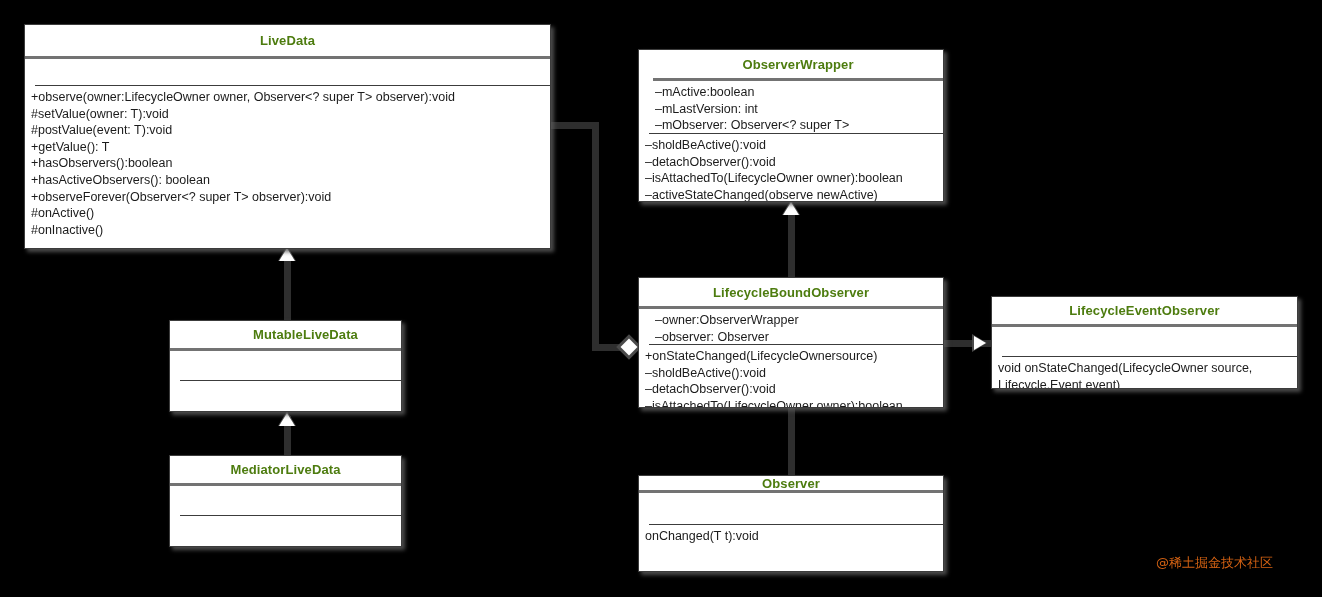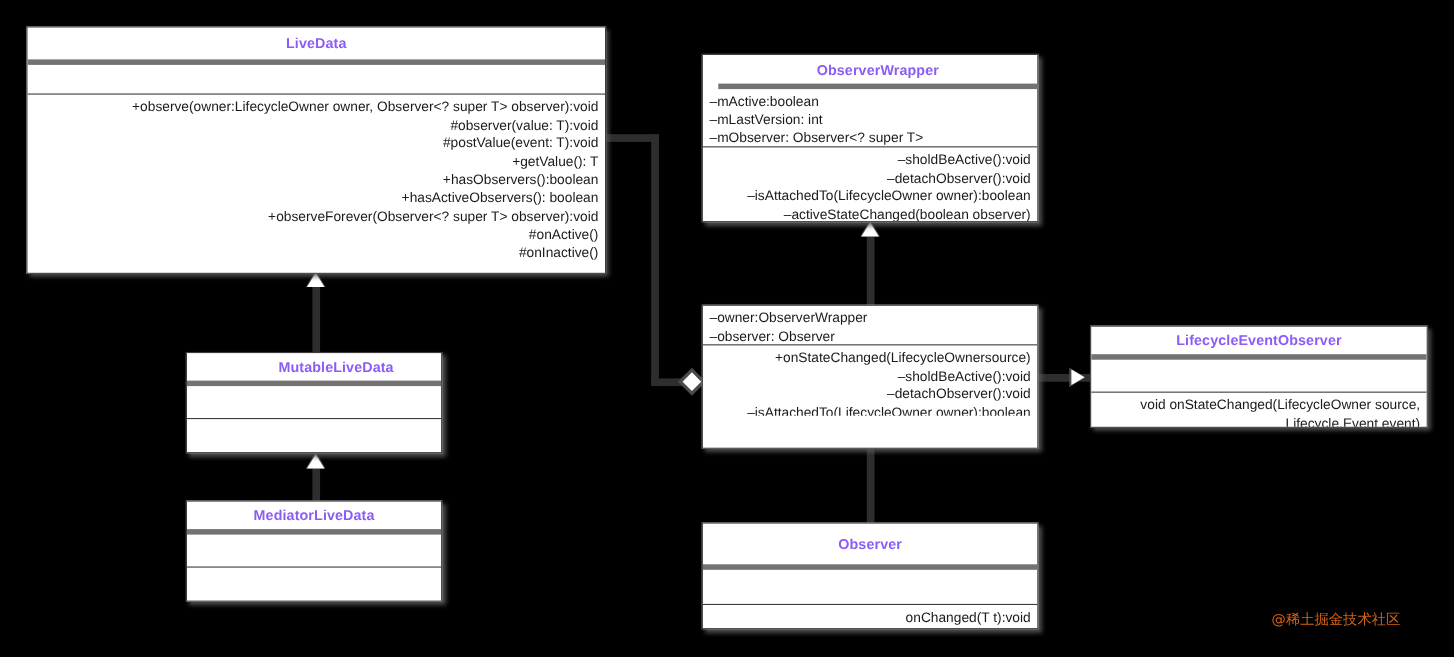--- a/index.html
+++ b/index.html
@@ -21,40 +21,40 @@
     position: absolute;
     background: #ffffff;
     border: 1px solid #3c3c3c;
     box-sizing: border-box;
     box-shadow: 3px 3px 4px rgba(90,90,90,0.85);
     overflow: hidden;
   }
   .uml-title {
     text-align: left;
     font-size: 13px;
-    color: #8b5cf6;
+    color: #4d7c0f;
     font-weight: bold;
-    border-bottom: 5px solid #737373;
+    border-bottom: 3px solid #737373;
     box-sizing: border-box;
     display: flex;
     align-items: center;
     justify-content: center;
     letter-spacing: 0.1px;
   }
   .uml-attrs {
     border-bottom: 1px solid #3c3c3c;
     box-sizing: border-box;
     padding: 3px 6px 2px 6px;
     overflow: hidden;
+    margin-left: 10px;
   }
   .uml-ops {
     box-sizing: border-box;
     padding: 3px 6px 2px 6px;
     overflow: hidden;
-    text-align: right;
   }
   .uml-line {
     font-size: 12.5px;
     color: #1b1b1b;
     line-height: 16.6px;
     white-space: pre;
   }
   .uml-ops .uml-line, .uml-attrs .uml-line {
     white-space: normal;
   }
@@ -149,21 +149,21 @@
 
   <div class="conn conn-h" style="left:944px; top:340px; width:48px;"></div>
   <div class="tri-right-outer" style="left:972px; top:334px;"></div>
   <div class="tri-right" style="left:974px; top:336px;"></div>
 
   <div class="uml-box" style="left:24px; top:24px; width:527px; height:225px;">
     <div class="uml-title" style="height:34px;">LiveData</div>
     <div class="uml-attrs" style="height:27px;"></div>
     <div class="uml-ops" style="height:162px;">
       <div class="uml-line">+observe(owner:LifecycleOwner owner, Observer&lt;? super T&gt; observer):void</div>
-      <div class="uml-line">#observer(value: T):void</div>
+      <div class="uml-line">#setValue(owner: T):void</div>
       <div class="uml-line">#postValue(event: T):void</div>
       <div class="uml-line">+getValue(): T</div>
       <div class="uml-line">+hasObservers():boolean</div>
       <div class="uml-line">+hasActiveObservers(): boolean</div>
       <div class="uml-line">+observeForever(Observer&lt;? super T&gt; observer):void</div>
       <div class="uml-line">#onActive()</div>
       <div class="uml-line">#onInactive()</div>
     </div>
   </div>
 
@@ -183,25 +183,26 @@
     <div class="uml-title" style="height:31px;margin-left:14px;">ObserverWrapper</div>
     <div class="uml-attrs" style="height:53px;">
       <div class="uml-line">–mActive:boolean</div>
       <div class="uml-line">–mLastVersion: int</div>
       <div class="uml-line">–mObserver: Observer&lt;? super T&gt;</div>
     </div>
     <div class="uml-ops" style="height:69px;">
       <div class="uml-line">–sholdBeActive():void</div>
       <div class="uml-line">–detachObserver():void</div>
       <div class="uml-line">–isAttachedTo(LifecycleOwner owner):boolean</div>
-      <div class="uml-line">–activeStateChanged(boolean observer)</div>
+      <div class="uml-line">–activeStateChanged(observe newActive)</div>
     </div>
   </div>
 
   <div class="uml-box" style="left:638px; top:277px; width:306px; height:131px;">
+    <div class="uml-title" style="height:31px;">LifecycleBoundObserver</div>
     <div class="uml-attrs" style="height:36px;">
       <div class="uml-line">–owner:ObserverWrapper</div>
       <div class="uml-line">–observer: Observer</div>
     </div>
     <div class="uml-ops" style="height:64px;">
       <div class="uml-line">+onStateChanged(LifecycleOwnersource)</div>
       <div class="uml-line">–sholdBeActive():void</div>
       <div class="uml-line">–detachObserver():void</div>
       <div class="uml-line">–isAttachedTo(LifecycleOwner owner):boolean</div>
     </div>
@@ -209,21 +210,21 @@
 
   <div class="uml-box" style="left:991px; top:296px; width:307px; height:93px;">
     <div class="uml-title" style="height:30px;">LifecycleEventObserver</div>
     <div class="uml-attrs" style="height:30px;"></div>
     <div class="uml-ops" style="height:33px;">
       <div class="uml-line" style="line-height:17px;">void onStateChanged(LifecycleOwner source, Lifecycle.Event event)</div>
     </div>
   </div>
 
   <div class="uml-box" style="left:638px; top:475px; width:306px; height:97px;">
-    <div class="uml-title" style="height:42px;">Observer</div>
+    <div class="uml-title" style="height:17px;">Observer</div>
     <div class="uml-attrs" style="height:32px;"></div>
     <div class="uml-ops" style="height:34px;">
       <div class="uml-line">onChanged(T t):void</div>
     </div>
   </div>
 
   <div class="watermark" style="left:1156px; top:554px;">@稀土掘金技术社区</div>
 
 </div>
 

